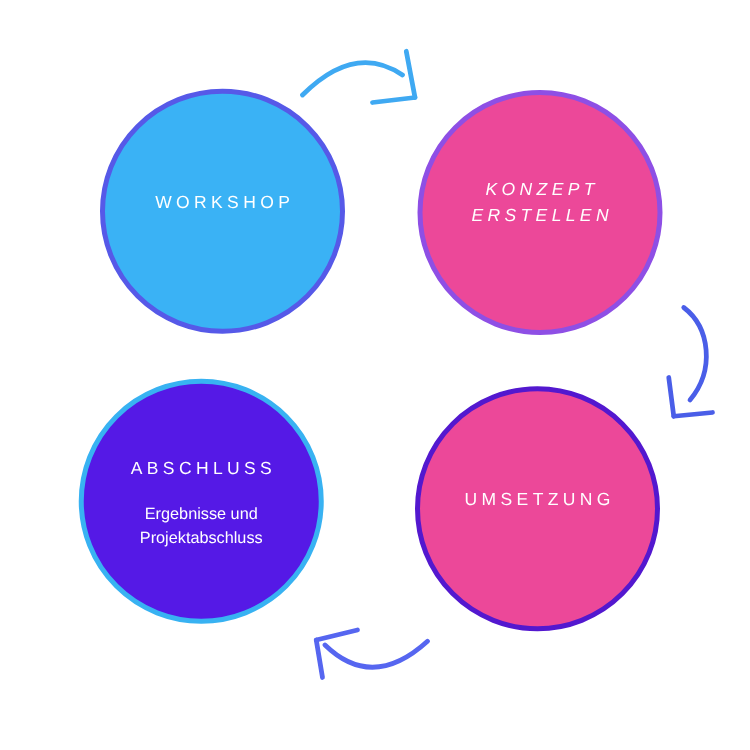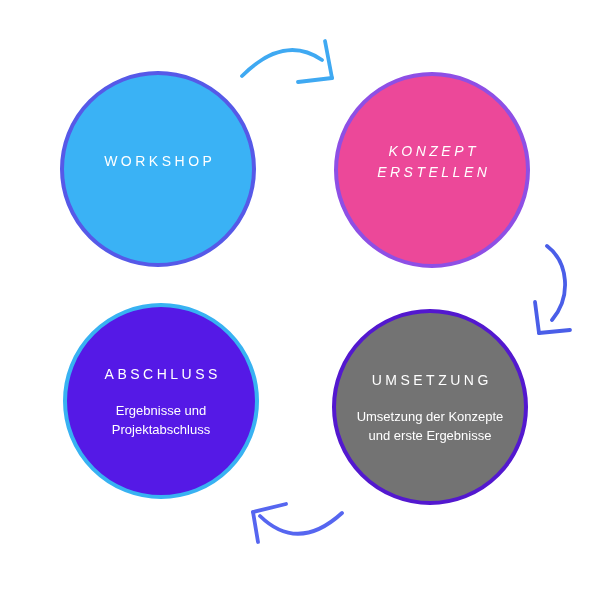--- a/index.html
+++ b/index.html
@@ -24,21 +24,21 @@
     border-radius: 50%;
     border: 4px solid transparent;
     box-sizing: border-box;
     display: flex;
     flex-direction: column;
     align-items: center;
     justify-content: center;
     text-align: center;
     color: #ffffff;
   }
-  .pos-tl { left: 60px;  top: 71px; }
+  .pos-tl { left: 80px;  top: 71px; }
   .pos-tr { left: 334px; top: 72px; }
   .pos-br { left: 332px; top: 309px; }
   .pos-bl { left: 63px;  top: 303px; }
   .step-title {
     font-size: 14px;
     line-height: 21px;
     font-weight: 500;
     letter-spacing: 3.5px;
     white-space: pre-line;
     margin-bottom: 16px;
@@ -68,24 +68,22 @@
 
   <div class="circle pos-tl" style="background-color: rgb(58, 178, 245); border-color: rgb(86, 89, 232);">
     <div class="step-title">WORKSHOP</div>
   </div>
 
   <div class="circle pos-tr" style="background-color: #ec4899; border-color: rgb(142, 79, 229); font-style: italic;">
     <div class="step-title">KONZEPT
 ERSTELLEN</div>
   </div>
 
-  <div class="circle pos-br" style="background-color: #737373; border-color: rgb(83, 24, 207);">
+  <div class="circle pos-br" style="background-color: #ec4899; border-color: rgb(83, 24, 207);">
     <div class="step-title">UMSETZUNG</div>
-    <div class="step-subtitle">Umsetzung der Konzepte
-und erste Ergebnisse</div>
   </div>
 
   <div class="circle pos-bl" style="background-color: rgb(85, 25, 230); border-color: rgb(56, 178, 242);">
     <div class="step-title">ABSCHLUSS</div>
     <div class="step-subtitle">Ergebnisse und
 Projektabschluss</div>
   </div>
 
   <span class="arrow pos-a1" style="color: rgb(63, 169, 242);">
     <svg width="102" height="52" viewBox="0 0 102 52" fill="none">

